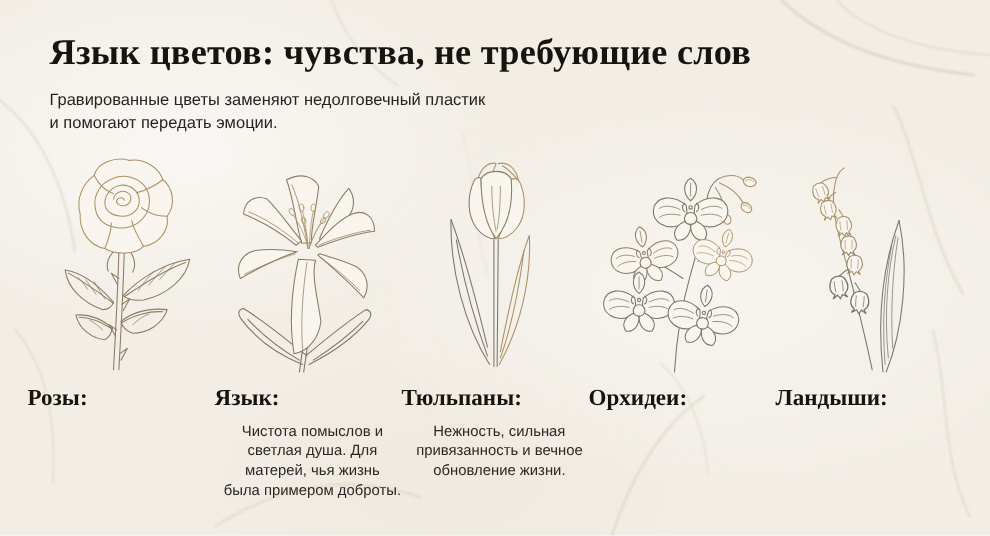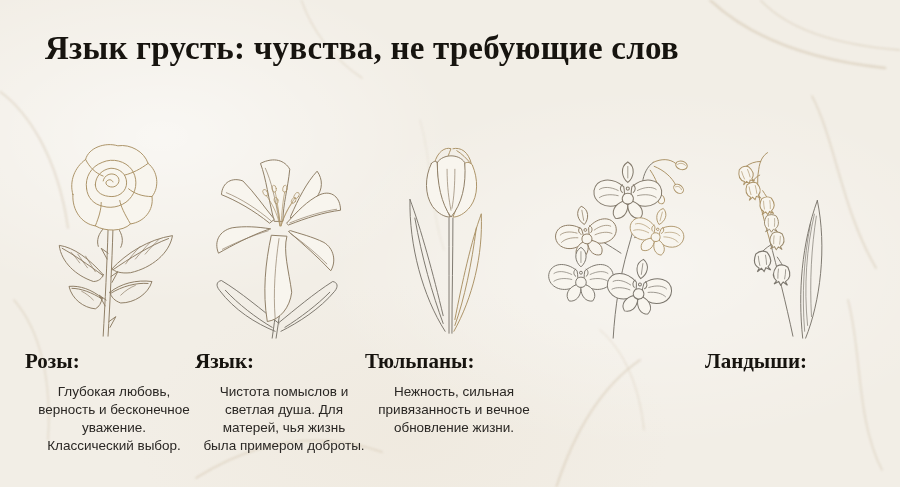--- a/index.html
+++ b/index.html
@@ -60,21 +60,23 @@
       <path d="M14,300 C40,330 52,380 48,440" stroke-width="1.2"></path>
       <path d="M300,-4 C310,28 332,58 362,78" stroke-width="1.1"></path>
       <path d="M196,478 C256,440 320,430 382,452" stroke-width="1.5"></path>
       <path d="M556,488 C578,420 608,382 640,360" stroke-width="1.8"></path>
       <path d="M600,330 C626,352 640,390 644,430" stroke-width="1"></path>
       <path d="M420,120 C432,160 430,210 444,250" stroke-width=".9" opacity=".6"></path>
     </g>
   </svg>
 
   <div class="header">
-    <h1 class="title">Язык грусть: чувства, не требующие слов</h1>
+    <h1 class="title">Язык цветов: чувства, не требующие слов</h1>
+    <div class="subtitle">Гравированные цветы заменяют недолговечный пластик
+и помогают передать эмоции.</div>
   </div>
 
   <div class="flower-row">
 
     <div class="flower-card">
       <svg class="flower-art" viewBox="0 0 170 210">
         <g class="ln">
           <path d="M83,94 C82,128 80,168 78,203"></path>
           <path d="M88,94 C87,128 85,168 83,203"></path>
           <path d="M83,118 L76,113 L82,124"></path>
@@ -108,24 +110,20 @@
           <path d="M124,26 C116,32 108,36 100,38"></path>
           <path d="M128,60 C118,60 110,57 104,52"></path>
           <path d="M70,90 C74,80 76,73 76,66"></path>
           <path d="M106,88 C100,78 96,70 95,64"></path>
           <path d="M61,52 C59,40 66,29 77,25 C88,20 101,24 107,32 C113,40 113,52 107,60 C101,69 88,73 78,70 C68,68 62,61 61,52 Z"></path>
           <path d="M70,48 C70,39 77,32 86,31 C95,31 102,37 102,46 C102,54 95,60 87,60 C78,60 70,56 70,48 Z"></path>
           <path d="M78,44 C79,38 86,35 91,38 C96,41 95,48 89,50 C84,51 80,48 81,45 C83,42 87,42 88,45"></path>
         </g>
       </svg>
       <div class="flower-name">Розы:</div>
-      <div class="flower-desc">Глубокая любовь,
-верность и бесконечное
-уважение.
-Классический выбор.</div>
     </div>
 
     <div class="flower-card">
       <svg class="flower-art" viewBox="0 0 170 210">
         <g class="lng">
           <path d="M84,140 C83,162 80,184 77,205"></path>
           <path d="M88,142 C87,164 84,186 81,205"></path>
           <path d="M80,198 C60,190 38,176 23,156 C19,151 20,147 25,146 C45,158 66,176 84,190"></path>
           <path d="M77,194 C60,184 42,170 29,156"></path>
           <path d="M86,198 C104,189 126,175 141,157 C145,152 144,148 139,147 C120,159 100,176 84,189"></path>
@@ -232,20 +230,21 @@
           <ellipse class="pf" cx="145" cy="52" rx="5.5" ry="4" transform="rotate(40 145 52)"></ellipse>
           <path class="thin" d="M142,50 C145,49 147,50 148,53"></path>
           <ellipse class="pf" cx="127" cy="63" rx="4.5" ry="3.5" transform="rotate(75 127 63)"></ellipse>
         </g>
         <use href="#ob" color="#837a6c" transform="translate(93,55) scale(1.05)"></use>
         <use href="#ob" color="#8d7c64" transform="translate(50,97) scale(0.95) rotate(-10)"></use>
         <use href="#ob" color="#7b766d" transform="translate(45,141)"></use>
         <use href="#ob" color="#7b766d" transform="translate(105,153) rotate(8)"></use>
         <use href="#ob" color="#ab9266" transform="translate(123,96) scale(0.85) rotate(15)"></use>
       </svg>
+      <div class="flower-name">Орхидеи:</div>
     </div>
 
     <div class="flower-card">
       <svg class="flower-art" viewBox="0 0 170 210">
         <defs>
           <g id="bl">
             <path fill="#f8f5ee" stroke="currentColor" d="M-5,-1 C-8,4 -8,9 -4,12 L-6,15 L-2,12.5 L0,15.5 L2,12.5 L6,15 L4,12 C8,9 8,4 5,-1 C2,-3 -2,-3 -5,-1 Z"></path>
             <path fill="none" stroke="currentColor" stroke-width=".6" d="M-3,10 C-3.3,7 -3.4,4 -3.2,1 M3,10 C3.3,7 3.4,4 3.2,1"></path>
           </g>
         </defs>

